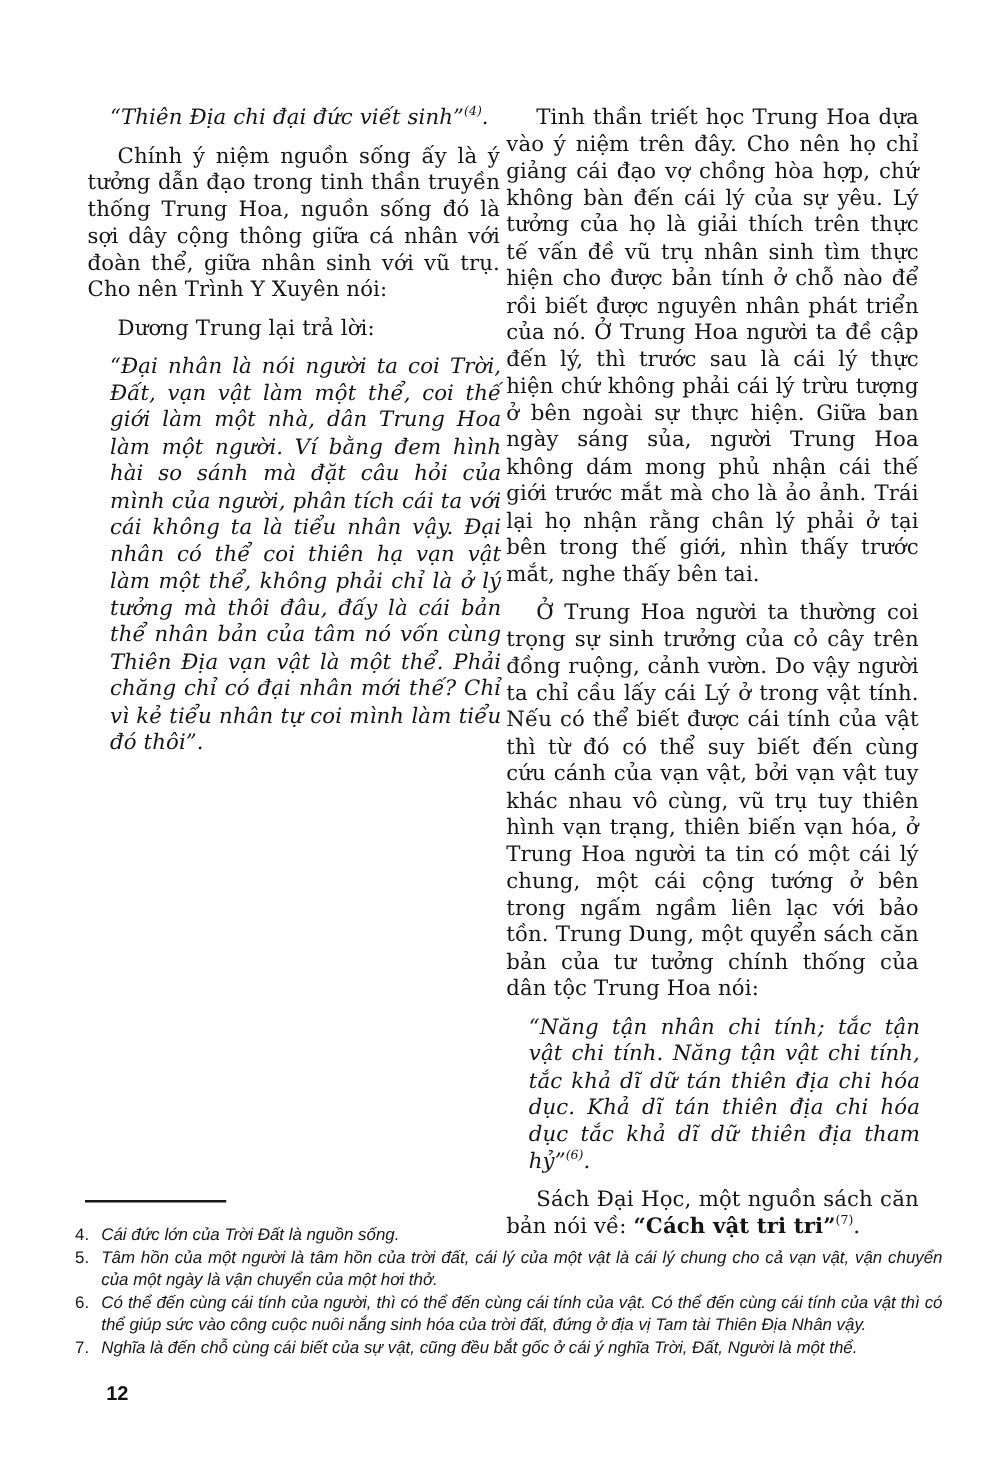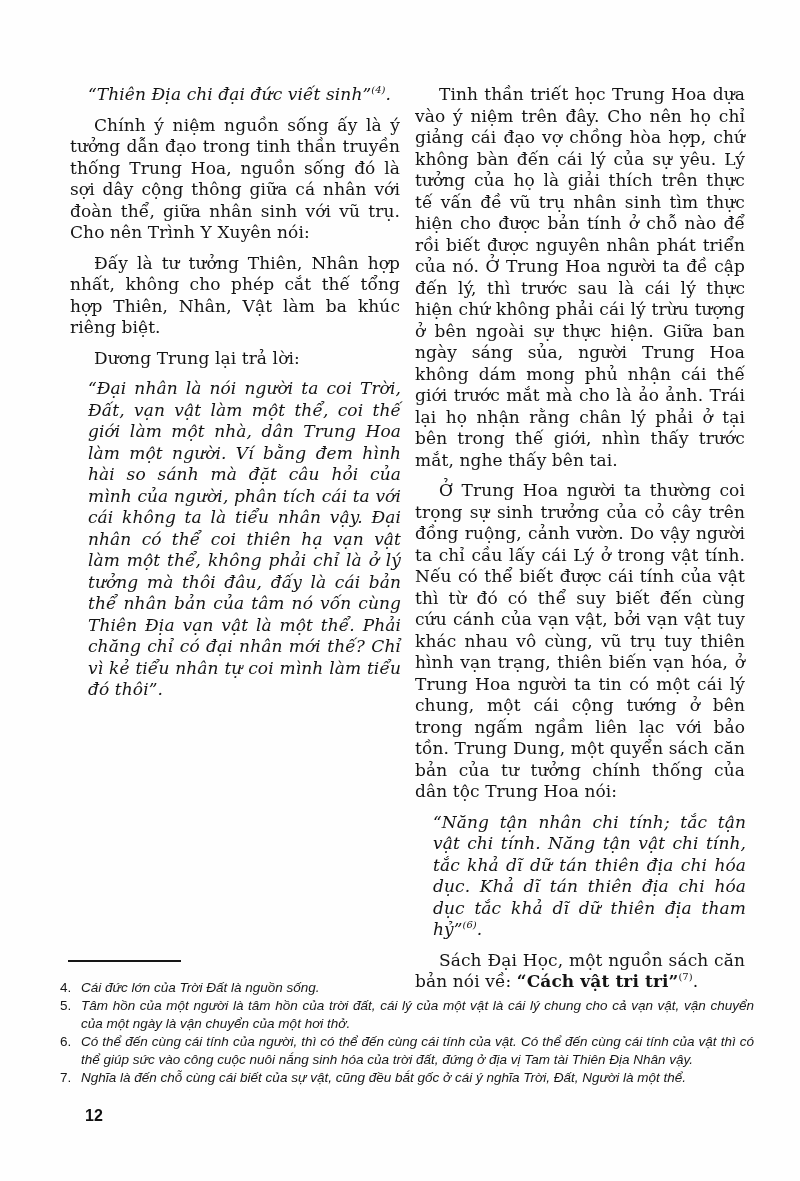--- a/index.html
+++ b/index.html
@@ -11,21 +11,21 @@
     overflow: hidden;
     font-family: "DejaVu Serif", serif;
     color: #141414;
   }
   .cols {
     position: absolute;
     top: 84px;
     left: 70px;
     width: 676px;
     display: flex;
-    gap: 14px;
+    gap: 4px;
   }
   .col {
     width: 331px;
     font-size: 17px;
     line-height: 21.5px;
     text-align: justify;
     letter-spacing: 0.1px;
   }
   .para {
     margin: 0 1px 9px 0;
@@ -79,21 +79,20 @@
 </head>
 <body>
 
 <div class="page">
 
   <div class="cols">
 
     <div class="col">
       <p class="quote"><span>“Thiên Địa chi đại đức viết sinh”</span><sup class="ref">(4)</sup><span>.</span></p>
       <p class="para">Chính ý niệm nguồn sống ấy là ý tưởng dẫn đạo trong tinh thần truyền thống Trung Hoa, nguồn sống đó là sợi dây cộng thông giữa cá nhân với đoàn thể, giữa nhân sinh với vũ trụ. Cho nên Trình Y Xuyên nói:</p>
-      <p class="para">Đấy là tư tưởng Thiên, Nhân hợp nhất, không cho phép cắt thế tổng hợp Thiên, Nhân, Vật làm ba khúc riêng biệt.</p>
       <p class="para">Dương Trung lại trả lời:</p>
       <p class="quote">“Đại nhân là nói người ta coi Trời, Đất, vạn vật làm một thể, coi thế giới làm một nhà, dân Trung Hoa làm một người. Ví bằng đem hình hài so sánh mà đặt câu hỏi của mình của người, phân tích cái ta với cái không ta là tiểu nhân vậy. Đại nhân có thể coi thiên hạ vạn vật làm một thể, không phải chỉ là ở lý tưởng mà thôi đâu, đấy là cái bản thể nhân bản của tâm nó vốn cùng Thiên Địa vạn vật là một thể. Phải chăng chỉ có đại nhân mới thế? Chỉ vì kẻ tiểu nhân tự coi mình làm tiểu đó thôi”.</p>
     </div>
 
     <div class="col">
       <p class="para">Tinh thần triết học Trung Hoa dựa vào ý niệm trên đây. Cho nên họ chỉ giảng cái đạo vợ chồng hòa hợp, chứ không bàn đến cái lý của sự yêu. Lý tưởng của họ là giải thích trên thực tế vấn đề vũ trụ nhân sinh tìm thực hiện cho được bản tính ở chỗ nào để rồi biết được nguyên nhân phát triển của nó. Ở Trung Hoa người ta đề cập đến lý, thì trước sau là cái lý thực hiện chứ không phải cái lý trừu tượng ở bên ngoài sự thực hiện. Giữa ban ngày sáng sủa, người Trung Hoa không dám mong phủ nhận cái thế giới trước mắt mà cho là ảo ảnh. Trái lại họ nhận rằng chân lý phải ở tại bên trong thế giới, nhìn thấy trước mắt, nghe thấy bên tai.</p>
       <p class="para">Ở Trung Hoa người ta thường coi trọng sự sinh trưởng của cỏ cây trên đồng ruộng, cảnh vườn. Do vậy người ta chỉ cầu lấy cái Lý ở trong vật tính. Nếu có thể biết được cái tính của vật thì từ đó có thể suy biết đến cùng cứu cánh của vạn vật, bởi vạn vật tuy khác nhau vô cùng, vũ trụ tuy thiên hình vạn trạng, thiên biến vạn hóa, ở Trung Hoa người ta tin có một cái lý chung, một cái cộng tướng ở bên trong ngấm ngầm liên lạc với bảo tồn. Trung Dung, một quyển sách căn bản của tư tưởng chính thống của dân tộc Trung Hoa nói:</p>
       <p class="quote"><span>“Năng tận nhân chi tính; tắc tận vật chi tính. Năng tận vật chi tính, tắc khả dĩ dữ tán thiên địa chi hóa dục. Khả dĩ tán thiên địa chi hóa dục tắc khả dĩ dữ thiên địa tham hỷ”</span><sup class="ref">(6)</sup><span>.</span></p>
       <p class="para"><span>Sách Đại Học, một nguồn sách căn bản nói về: </span><span class="em-strong">“Cách vật tri tri”</span><sup class="ref">(7)</sup><span>.</span></p>
     </div>

